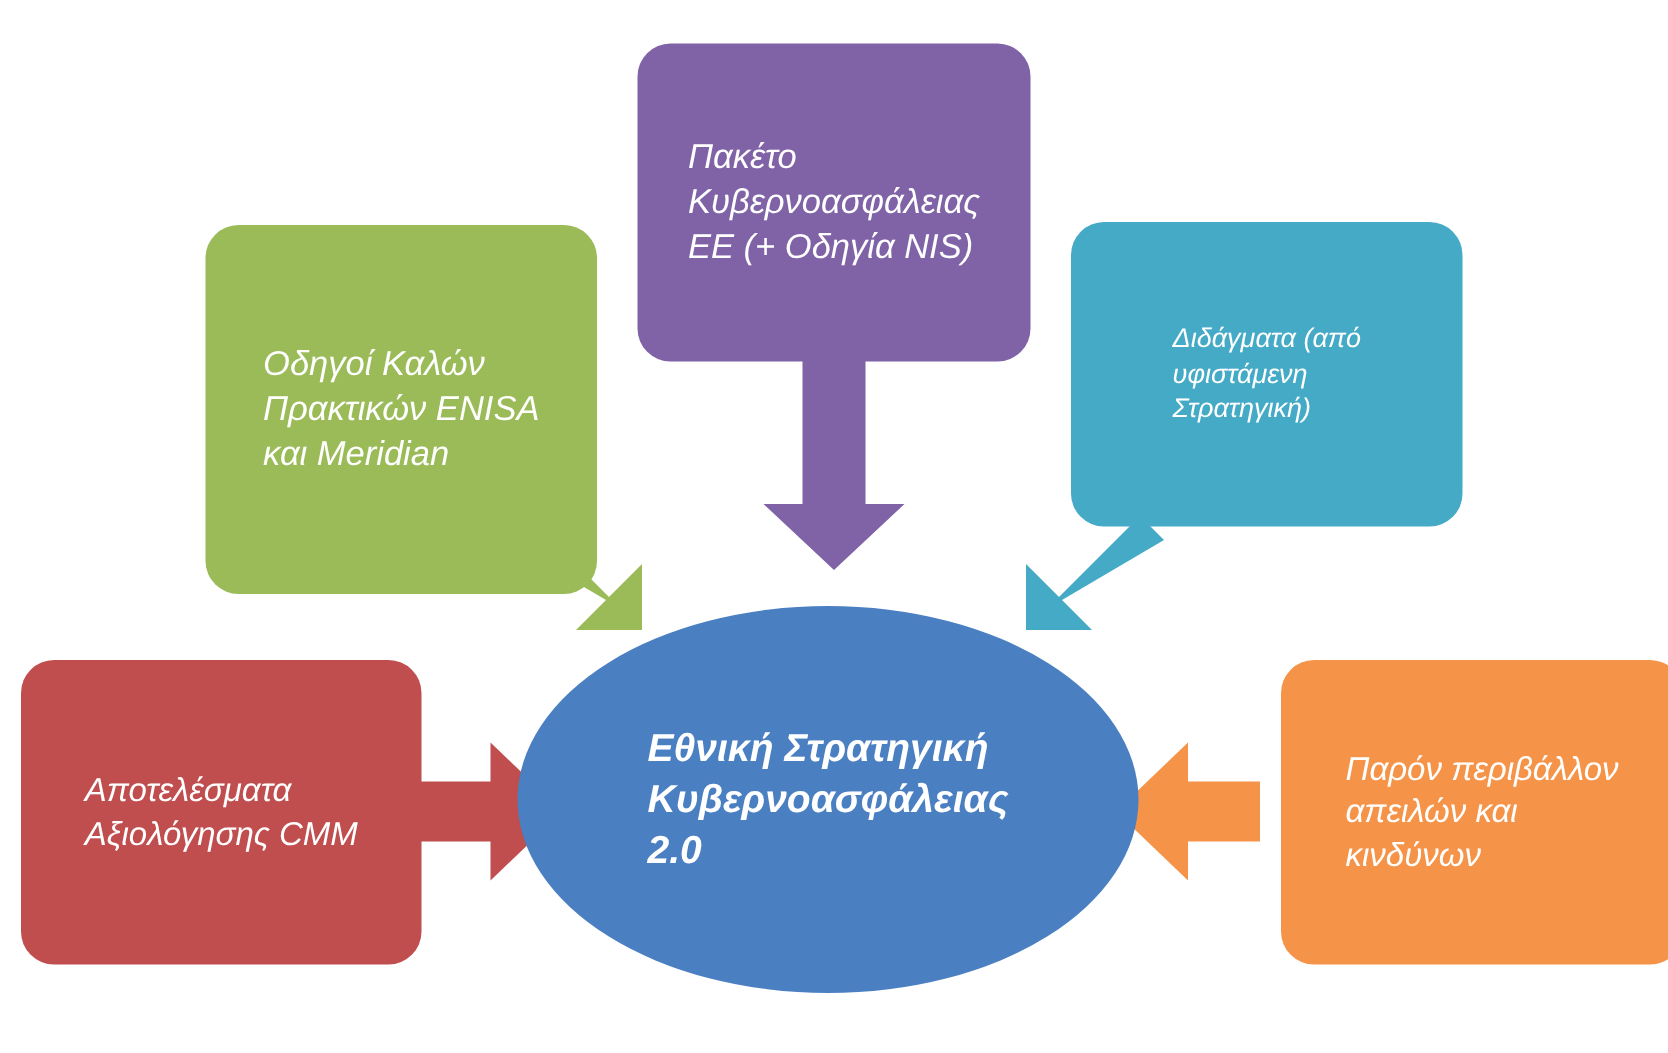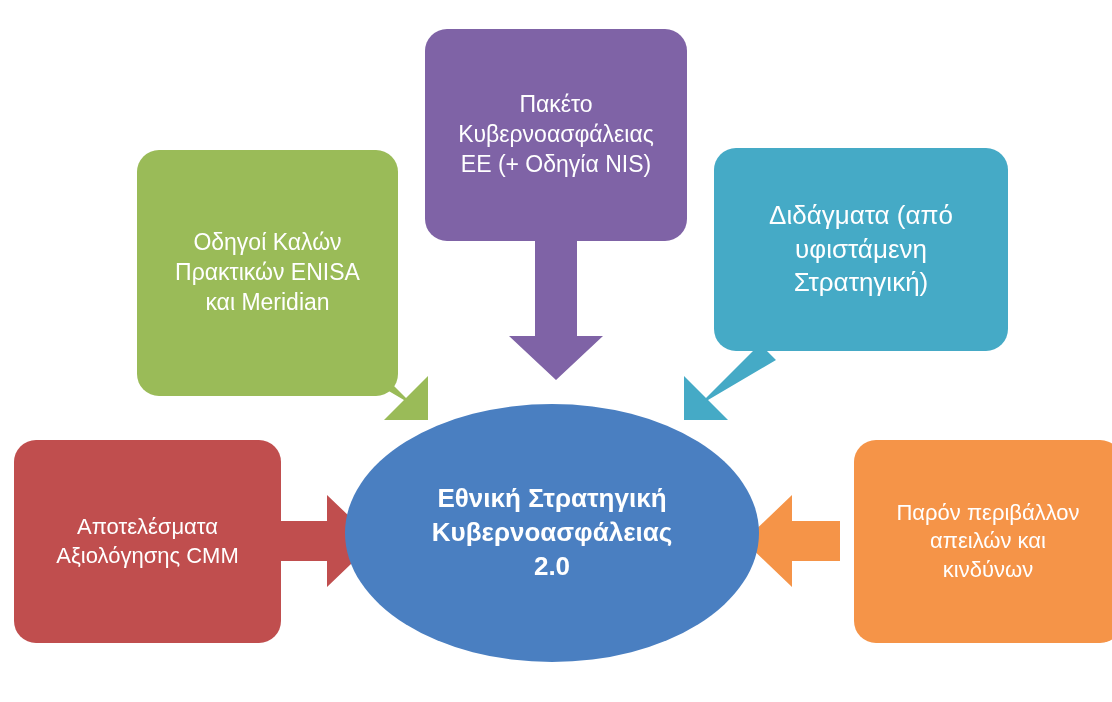--- a/index.html
+++ b/index.html
@@ -17,37 +17,38 @@
     height: 702px;
     background: #ffffff;
     overflow: hidden;
   }
   .node {
     position: absolute;
     box-sizing: border-box;
     display: flex;
     align-items: center;
     justify-content: center;
-    text-align: center;
+    text-align: left;
     color: #ffffff;
     line-height: 1.30;
     white-space: pre-line;
     z-index: 3;
+    font-style: italic;
   }
   .node-box {
     border-radius: 22px;
   }
   .node-ellipse {
     border-radius: 50%;
     font-weight: bold;
   }
   
   #node-green  { left: 137px; top: 150px; width: 261px; height: 246px; font-size: 23px; }
   #node-purple { left: 425px; top: 29px;  width: 262px; height: 212px; font-size: 23px; }
-  #node-teal   { left: 714px; top: 148px; width: 294px; height: 203px; font-size: 26px; }
+  #node-teal   { left: 714px; top: 148px; width: 261px; height: 203px; font-size: 18px; }
   #node-red    { left: 14px;  top: 440px; width: 267px; height: 203px; font-size: 22px; }
   #node-orange { left: 854px; top: 440px; width: 268px; height: 203px; font-size: 22px; }
   #node-center { left: 345px; top: 404px; width: 414px; height: 258px; font-size: 26px; }
   .node-center-text { padding: 0 46px; }
 
   .arrow {
     position: absolute;
     z-index: 2;
   }
   .arrow svg { display: block; overflow: visible; }

